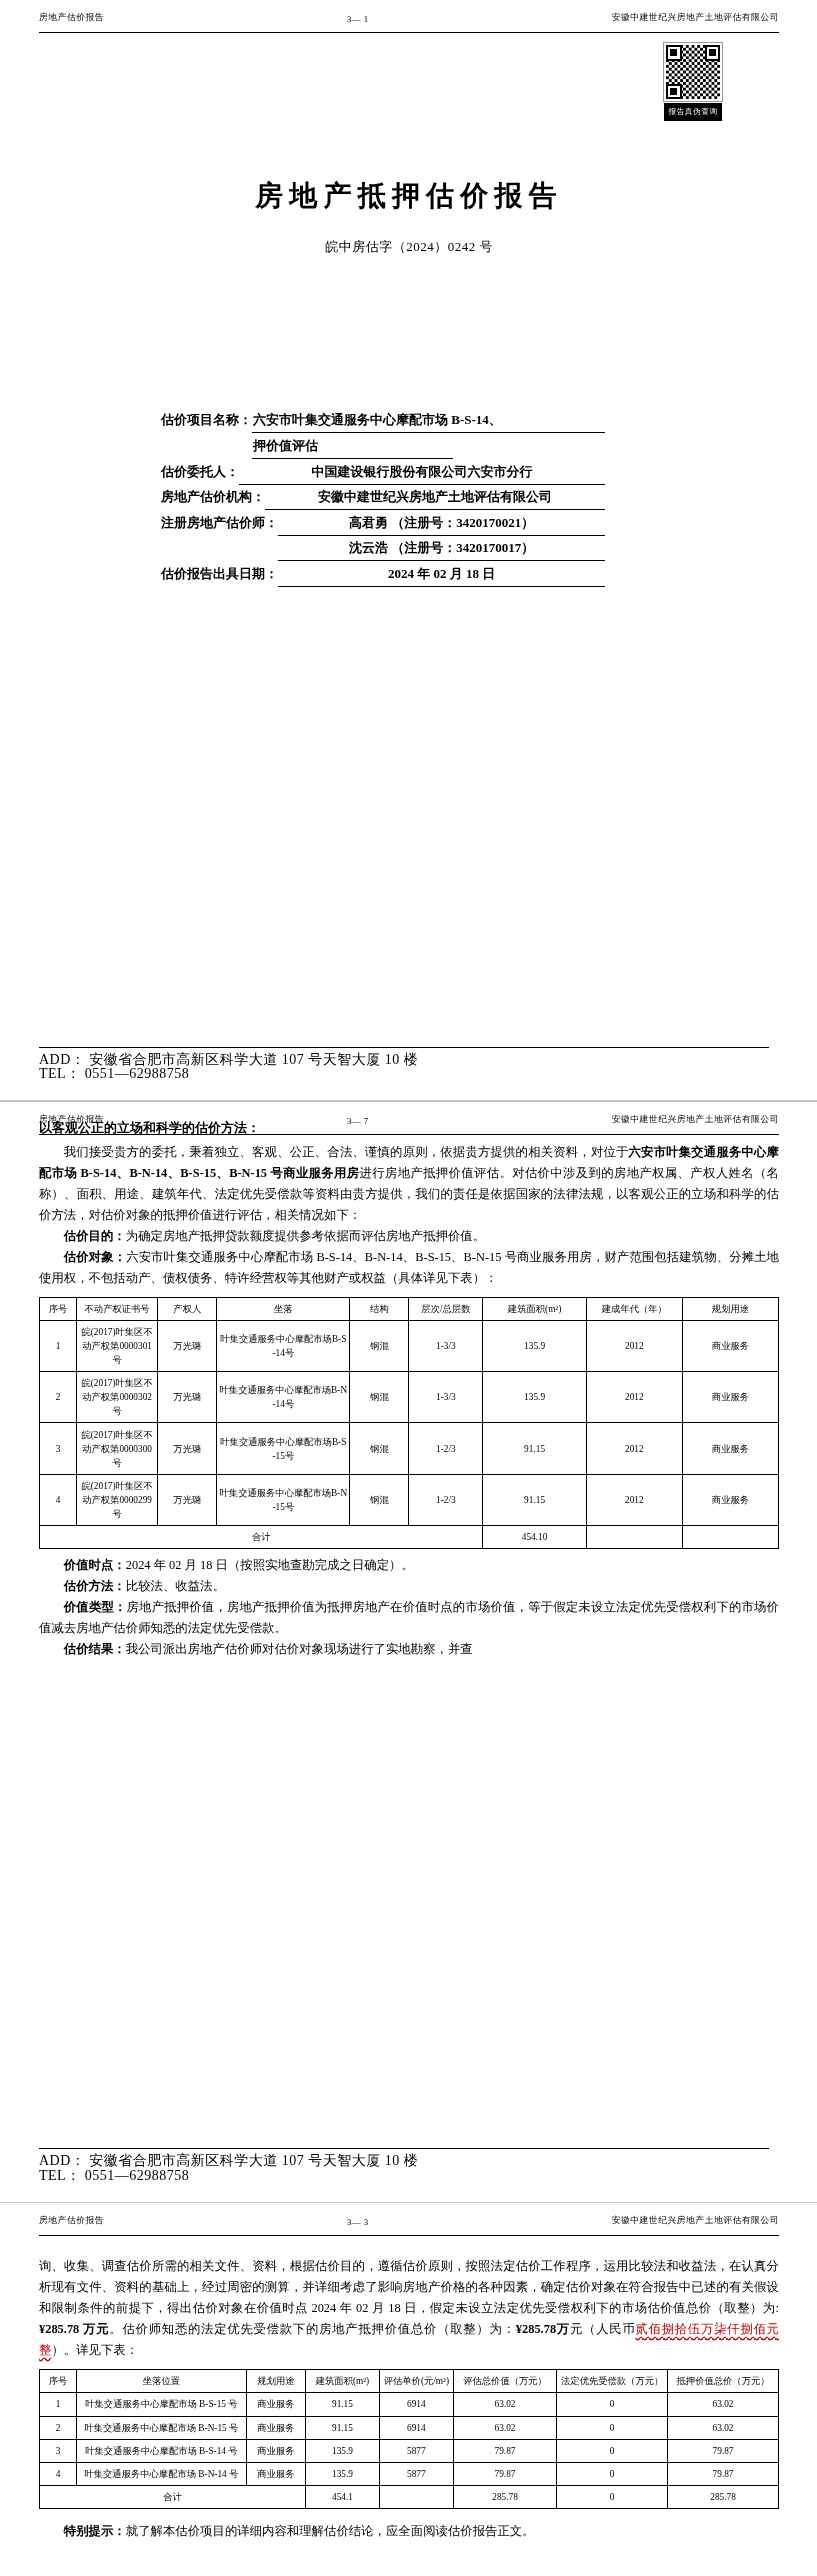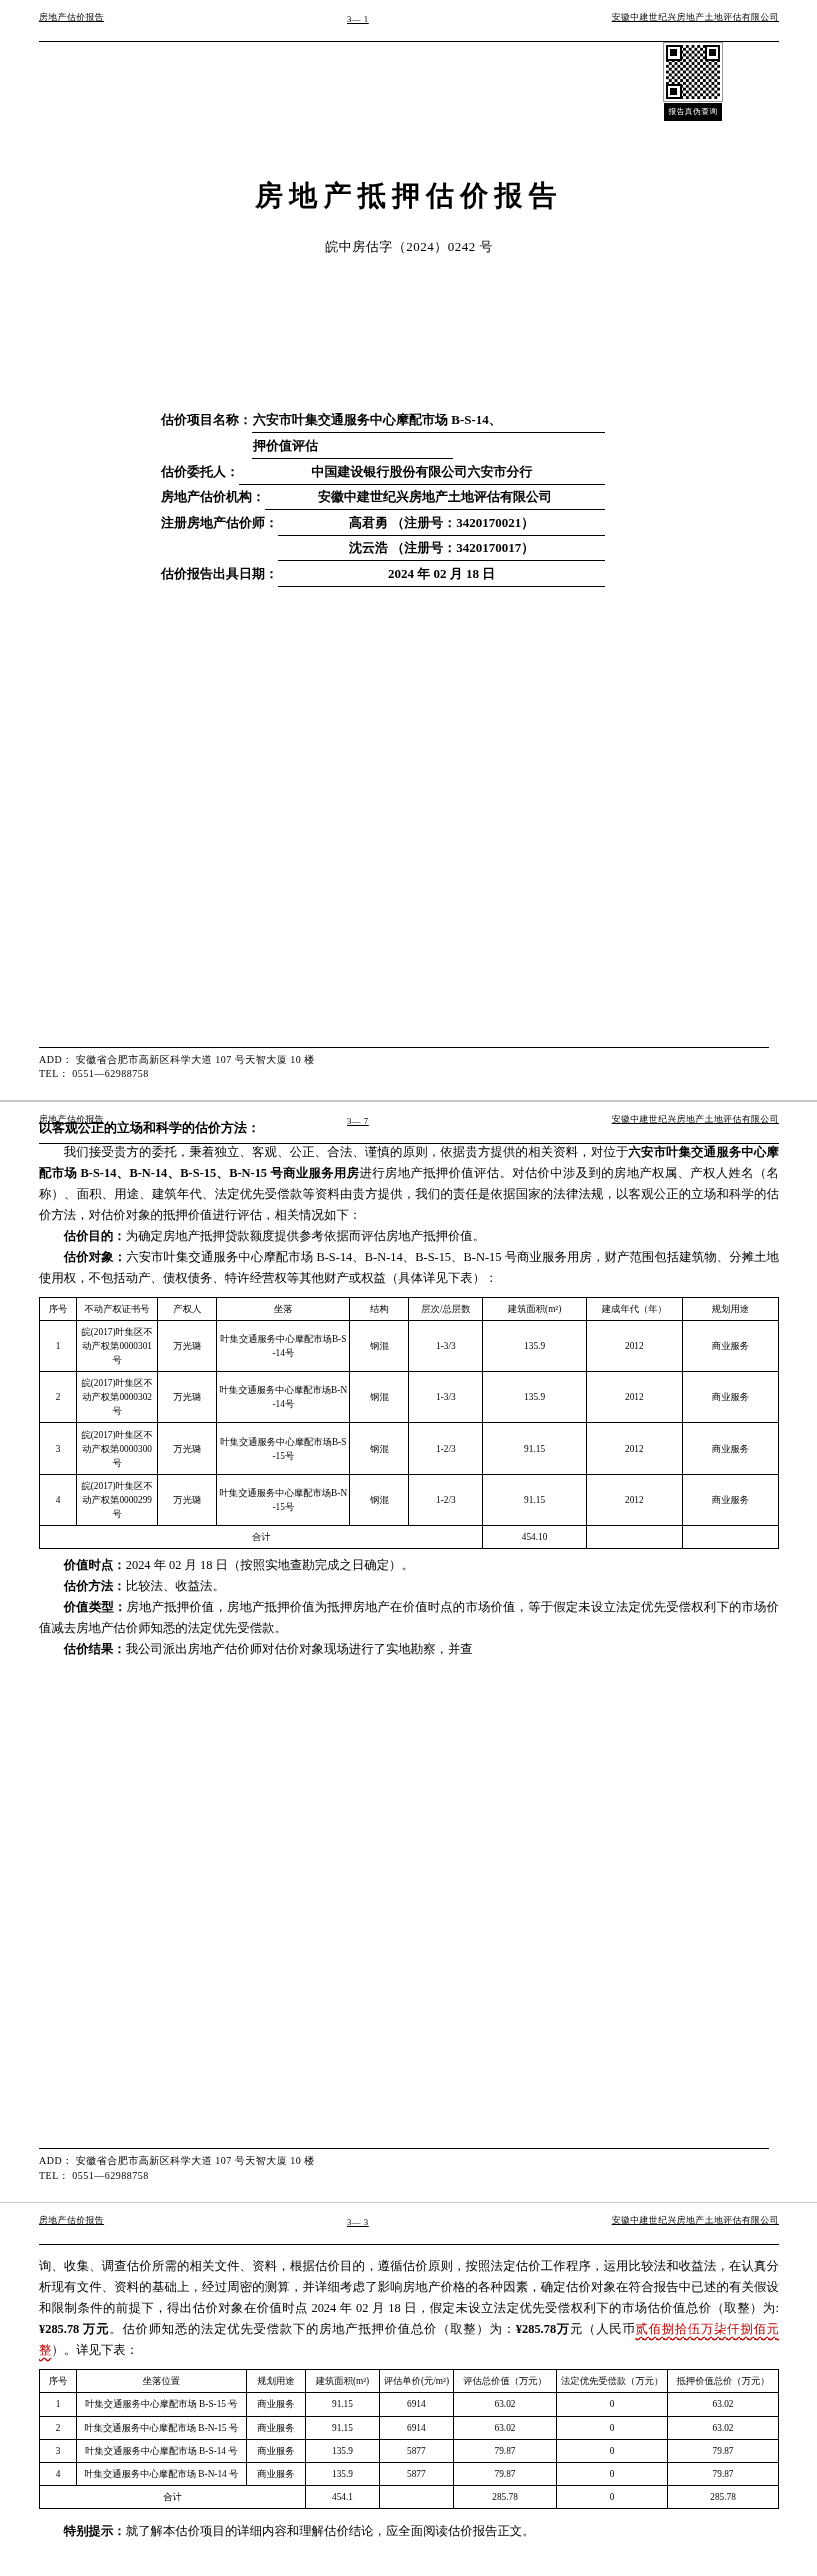--- a/index.html
+++ b/index.html
@@ -1,20 +1,20 @@
 <!DOCTYPE html>
 <html style="font-size:8.2px"><head>
 <meta charset="utf-8">
 <style>
   *{margin:0;padding:0;box-sizing:border-box;}
   body{width:818px;background:#c9c9c9;font-family:"Liberation Serif","DejaVu Serif",serif;color:#000;}
   .page{position:relative;width:818px;height:1100px;background:#fff;overflow:hidden;}
   .page+.page{margin-top:1.5px;}
-  .phead{position:absolute;top:12.4px;left:39px;right:39px;display:flex;justify-content:space-between;align-items:flex-end;font-size:8.8px;letter-spacing:0.5px;border-bottom:1px solid #000;padding-bottom:17px;text-decoration:underline;}
-  .pfoot{position:absolute;bottom:18.5px;left:39px;right:49px;border-top:1px solid #000;padding-top:5.2px;font-size:10px;line-height:14.4px;letter-spacing:0.5px;}
+  .phead{position:absolute;top:12.4px;left:39px;right:39px;display:flex;justify-content:space-between;align-items:flex-end;font-size:8.8px;letter-spacing:0.5px;border-bottom:1px solid #000;padding-bottom:8px;}
+  .pfoot{position:absolute;bottom:18.5px;left:39px;right:49px;border-top:1px solid #000;padding-top:5.2px;font-size:14px;line-height:14.4px;letter-spacing:0.5px;}
   .content{padding:0 39px;}
   
   .qrwrap{position:absolute;top:43px;right:96px;width:58px;}
   .qr{position:relative;width:58px;height:58px;background:repeating-conic-gradient(#000 0% 25%,#fff 0% 50%);background-size:5.7px 5.7px;border:2.6px solid #fff;outline:0.5px solid #999;}
   .qr i{position:absolute;width:15.5px;height:15.5px;border:2.6px solid #000;background:#fff;}
   .qr i::after{content:"";position:absolute;inset:2.1px;background:#000;}
   .qr .tl{top:0;left:0}.qr .tr{top:0;right:0}.qr .bl{bottom:0;left:0}
   .qrlabel{margin-top:1.5px;background:#000;color:#fff;text-align:center;font-size:7.7px;padding:4.1px 0;letter-spacing:0.5px;}
   .cover-title{margin-top:177px;text-align:center;font-size:28px;font-weight:bold;letter-spacing:6.2px;}
   .doc-no{margin-top:23px;text-align:center;font-size:13px;letter-spacing:0.5px;}

